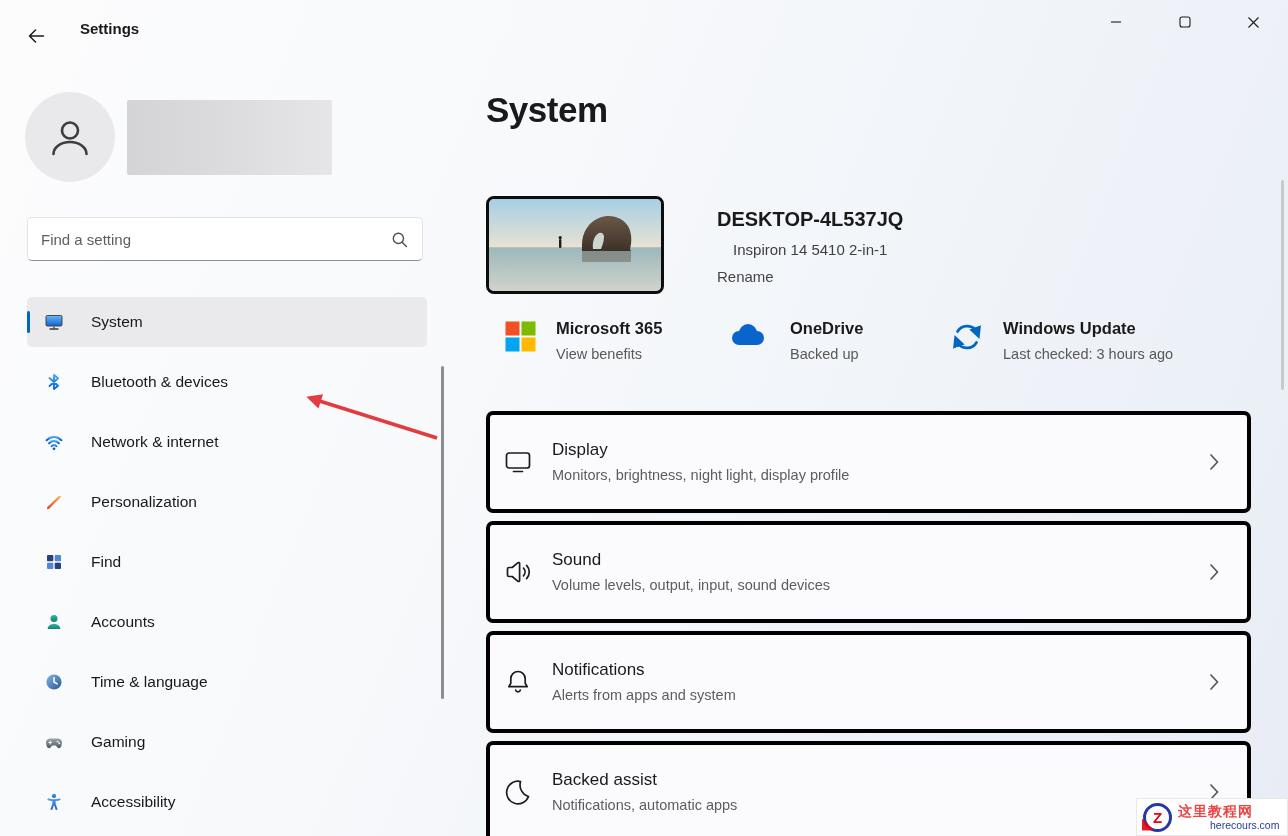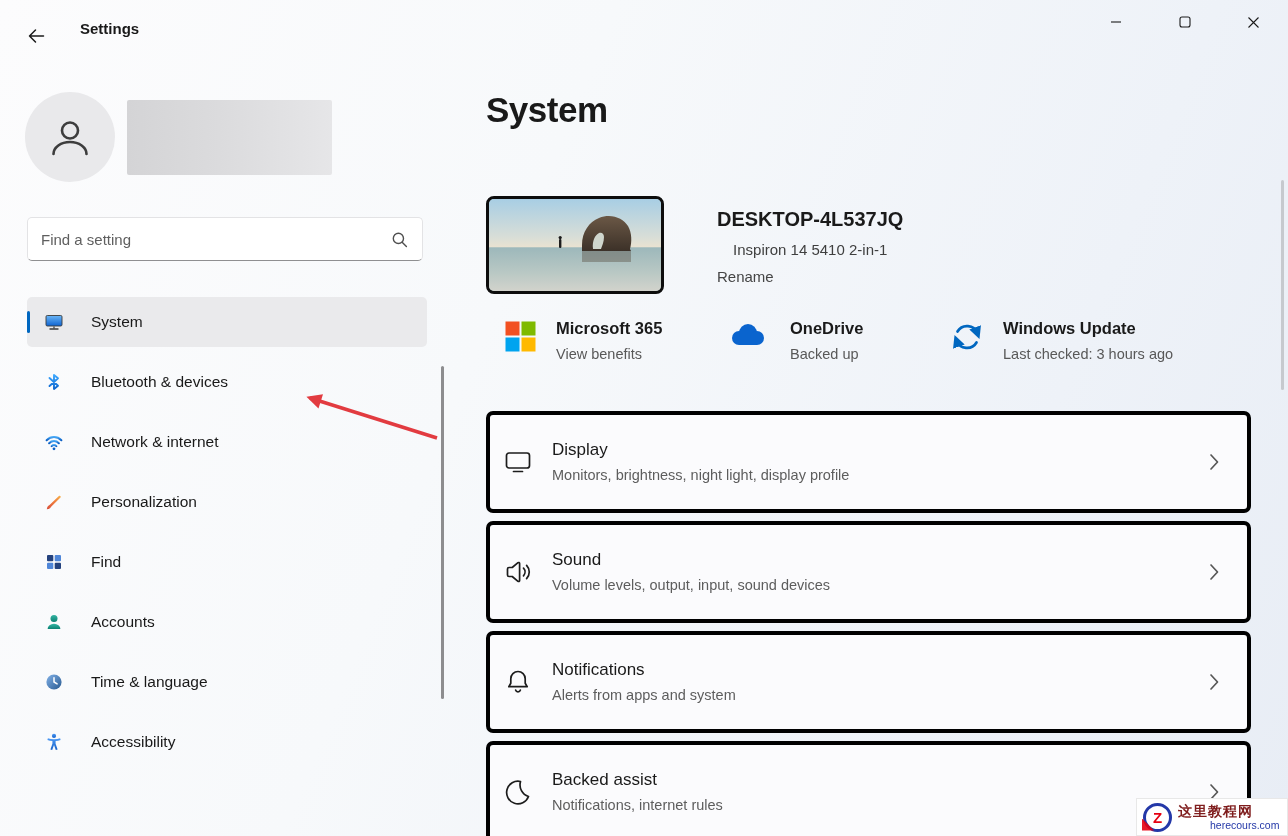--- a/index.html
+++ b/index.html
@@ -82,21 +82,21 @@
 
   
   .watermark { position:absolute; right:0; bottom:0; width:152px; height:38px; background:#ffffff;
     display:flex; align-items:center; padding:3px 6px; z-index:30; border:1px solid #e8e8e8; }
   .wm-logo { width:29px; height:29px; border-radius:50%; border:3px solid #2438a8; background:#fff;
     display:flex; align-items:center; justify-content:center; font-size:15px; font-weight:700;
     color:#e60012; position:relative; flex:none; }
   .wm-logo::before { content:""; position:absolute; left:-4px; bottom:-2px; width:12px; height:12px;
     background:#e60012; clip-path:polygon(0 100%, 100% 100%, 0 0); opacity:0.9; }
   .wm-text { margin-left:6px; }
-  .wm-name { color:#7f1d1d; font-size:14px; font-weight:700; line-height:16px; letter-spacing:1px; }
+  .wm-name { color:#ef4444; font-size:14px; font-weight:700; line-height:16px; letter-spacing:1px; }
   .wm-site { color:#2438a8; font-size:10.5px; line-height:13px;margin-left:32px; }
 </style>
 </head>
 <body>
 
 <div class="titlebar">
   <button class="back-btn">
     <svg width="20" height="20" viewBox="0 0 20 20">
       <path d="M17.5 10 H3.5 M9.5 4 L3.5 10 L9.5 16" stroke="#1b1b1b" stroke-width="1.5" fill="none" stroke-linecap="round" stroke-linejoin="round"></path>
     </svg>
@@ -246,20 +246,37 @@
                 <stop offset="1" stop-color="#28598f"></stop>
               </linearGradient>
             </defs>
           <circle cx="10" cy="10" r="7.6" fill="url(#g-clk)"></circle>
           <path d="M10 5.8 V10 l3.1 1.9" fill="none" stroke="#ffffff" stroke-width="1.5" stroke-linecap="round"></path>
         </svg>
       </span>
       <span class="nav-label">Time &amp; language</span>
     </div>
 
+    <div class="nav-item">
+      <span class="nav-icon">
+        <svg viewBox="0 0 20 20" width="20" height="20">
+          <defs>
+              <linearGradient id="g-game" x1="0" y1="0" x2="0" y2="1">
+                <stop offset="0" stop-color="#9aa5a8"></stop>
+                <stop offset="1" stop-color="#4e5a5e"></stop>
+              </linearGradient>
+            </defs>
+          <path d="M6 6.5 h8 a4 4 0 0 1 3.9 4.9 l-.7 3 a2.2 2.2 0 0 1-3.8 1 l-1.6-1.9 H8.2 l-1.6 1.9 a2.2 2.2 0 0 1-3.8-1 l-.7-3 A4 4 0 0 1 6 6.5 z" fill="url(#g-game)"></path>
+          <circle cx="13.6" cy="9.6" r="0.95" fill="#ffffff" opacity="0.9"></circle>
+          <circle cx="15.3" cy="11.3" r="0.95" fill="#ffffff" opacity="0.9"></circle>
+          <path d="M6.2 9 v3 M4.7 10.5 h3" stroke="#ffffff" stroke-width="1.1" stroke-linecap="round" opacity="0.9"></path>
+        </svg>
+      </span>
+      <span class="nav-label">Gaming</span>
+    </div>
 
     <div class="nav-item">
       <span class="nav-icon">
         <svg viewBox="0 0 20 20" width="20" height="20">
           <defs>
               <linearGradient id="g-acs" x1="0" y1="0" x2="0" y2="1">
                 <stop offset="0" stop-color="#4d9af5"></stop>
                 <stop offset="1" stop-color="#1560c8"></stop>
               </linearGradient>
             </defs>
@@ -421,21 +438,21 @@
     </div>
 
     <div class="card">
       <span class="card-icon">
         <svg width="30" height="30" viewBox="0 0 30 30">
           <path d="M17.5 4.5 A11.3 11.3 0 1 0 25.5 19.5 A12.2 12.2 0 0 1 17.5 4.5 z" fill="none" stroke="#1c1c1c" stroke-width="1.7" stroke-linejoin="round"></path>
         </svg>
       </span>
       <span class="card-text">
         <div class="card-title">Backed assist</div>
-        <div class="card-sub">Notifications, internet rules</div>
+        <div class="card-sub">Notifications, automatic apps</div>
       </span>
       <span class="chevron">
         <svg width="10" height="18" viewBox="0 0 10 18">
             <path d="M2 2 L8.5 9 L2 16" fill="none" stroke="#565656" stroke-width="1.7" stroke-linecap="round" stroke-linejoin="round"></path>
           </svg>
       </span>
     </div>
 
   </section>
 </main>

